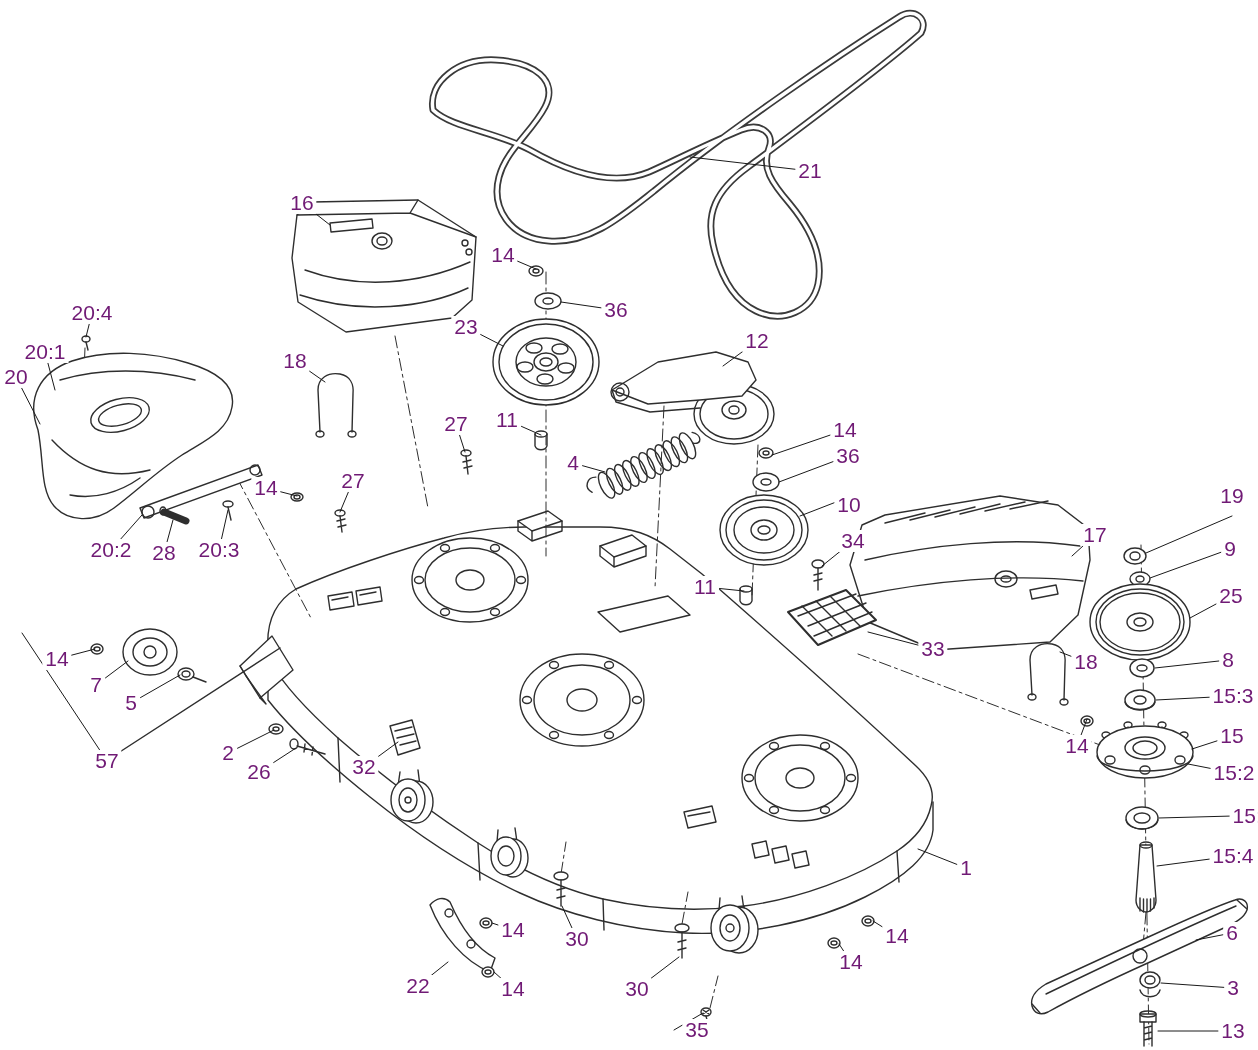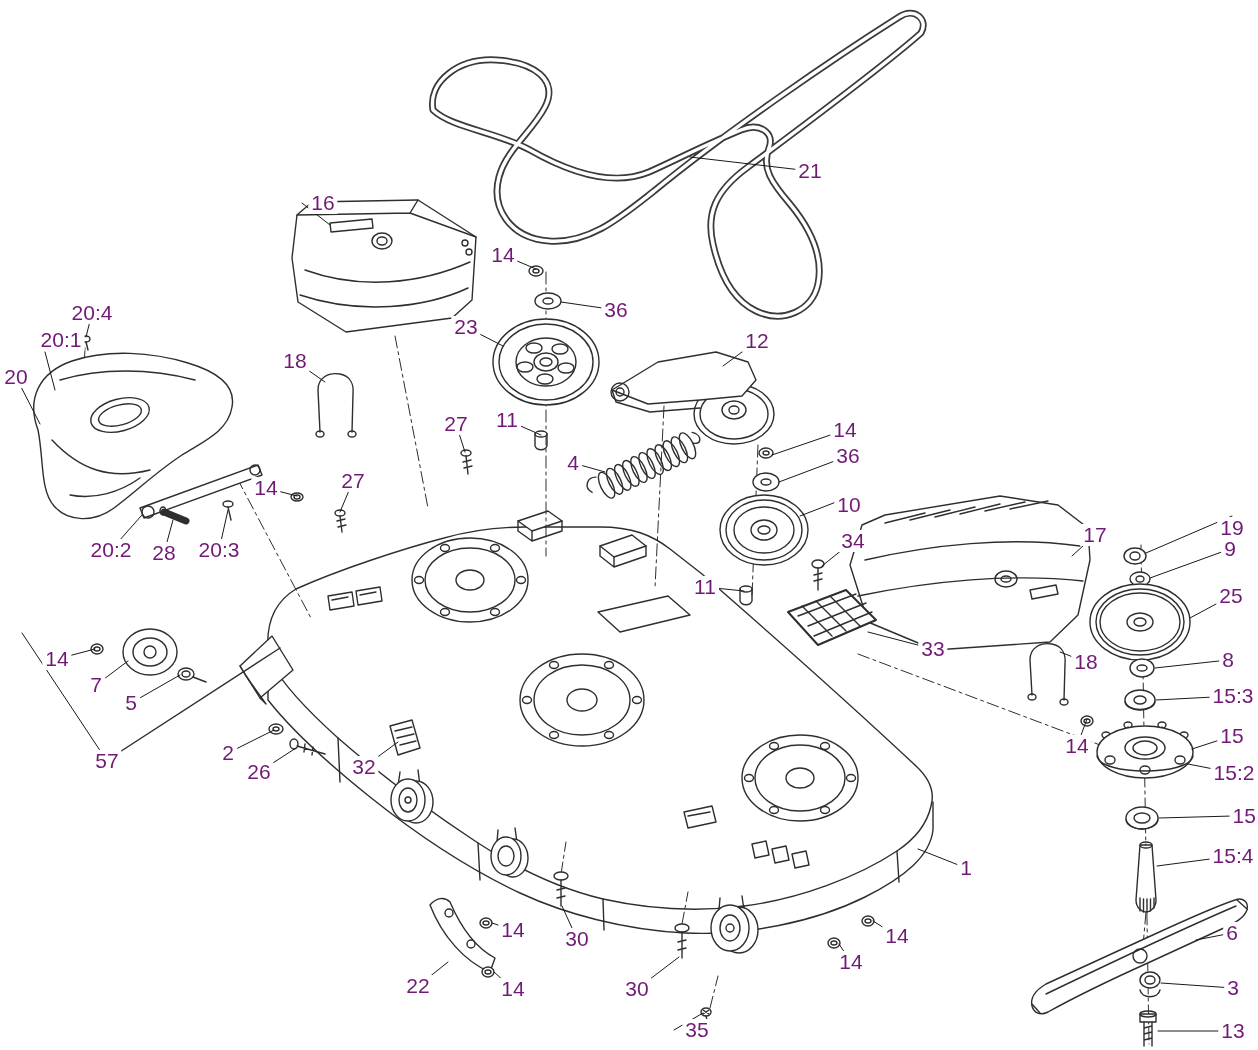--- a/index.html
+++ b/index.html
@@ -444,38 +444,38 @@
         <line x1="637" y1="989" x2="679" y2="957"></line>
         <line x1="513" y1="989" x2="494" y2="972"></line>
         <line x1="674" y1="1030" x2="703" y2="1013"></line>
         <line x1="1233" y1="988" x2="1161" y2="983"></line>
         <line x1="1233" y1="1031" x2="1158" y2="1031"></line>
       </g>
 </svg>
 
 <div id="callout-layer">
       <div class="callout" style="left: 810px; top: 171px;">21</div>
-      <div class="callout" style="left: 302px; top: 203px; margin-left: 21px;">16</div>
+      <div class="callout" style="left: 302px; top: 203px;">16</div>
       <div class="callout" style="left: 503px; top: 255px;">14</div>
       <div class="callout" style="left: 616px; top: 310px;">36</div>
       <div class="callout" style="left: 466px; top: 327px;">23</div>
       <div class="callout" style="left: 757px; top: 341px;">12</div>
       <div class="callout" style="left: 92px; top: 313px;">20:4</div>
-      <div class="callout" style="left: 45px; top: 340px; margin-left: 16px;">20:1</div>
+      <div class="callout" style="left: 45px; top: 352px;">20:1</div>
       <div class="callout" style="left: 16px; top: 377px;">20</div>
       <div class="callout" style="left: 295px; top: 361px;">18</div>
       <div class="callout" style="left: 456px; top: 424px;">27</div>
       <div class="callout" style="left: 507px; top: 420px;">11</div>
       <div class="callout" style="left: 573px; top: 463px;">4</div>
       <div class="callout" style="left: 845px; top: 430px;">14</div>
       <div class="callout" style="left: 848px; top: 456px;">36</div>
       <div class="callout" style="left: 849px; top: 497px; margin-top: 8px;">10</div>
       <div class="callout" style="left: 853px; top: 541px;">34</div>
       <div class="callout" style="left: 1095px; top: 535px;">17</div>
-      <div class="callout" style="left: 1232px; top: 528px;">19</div>
+      <div class="callout" style="left: 1232px; top: 496px;">19</div>
       <div class="callout" style="left: 1230px; top: 549px;">9</div>
       <div class="callout" style="left: 1231px; top: 596px;">25</div>
       <div class="callout" style="left: 266px; top: 488px;">14</div>
       <div class="callout" style="left: 353px; top: 481px;">27</div>
       <div class="callout" style="left: 111px; top: 550px;">20:2</div>
       <div class="callout" style="left: 164px; top: 553px;">28</div>
       <div class="callout" style="left: 219px; top: 550px;">20:3</div>
       <div class="callout" style="left: 705px; top: 587px;">11</div>
       <div class="callout" style="left: 933px; top: 649px;">33</div>
       <div class="callout" style="left: 1086px; top: 662px;">18</div>

